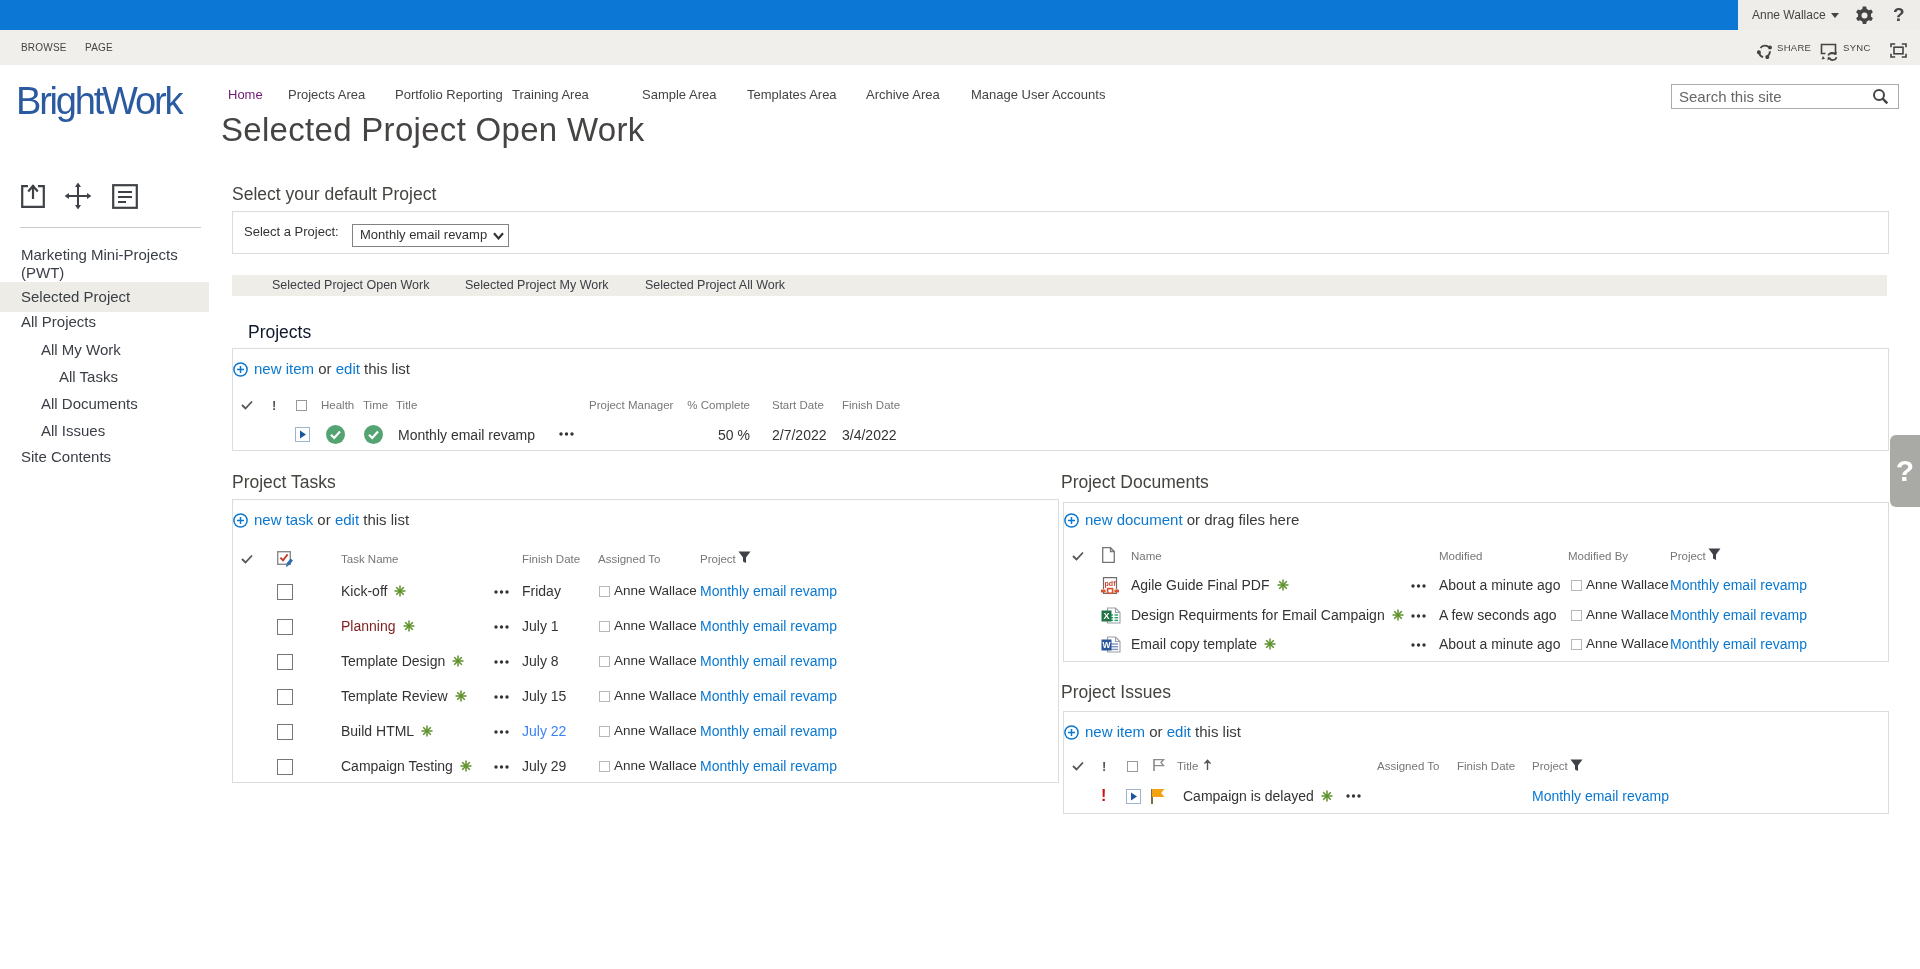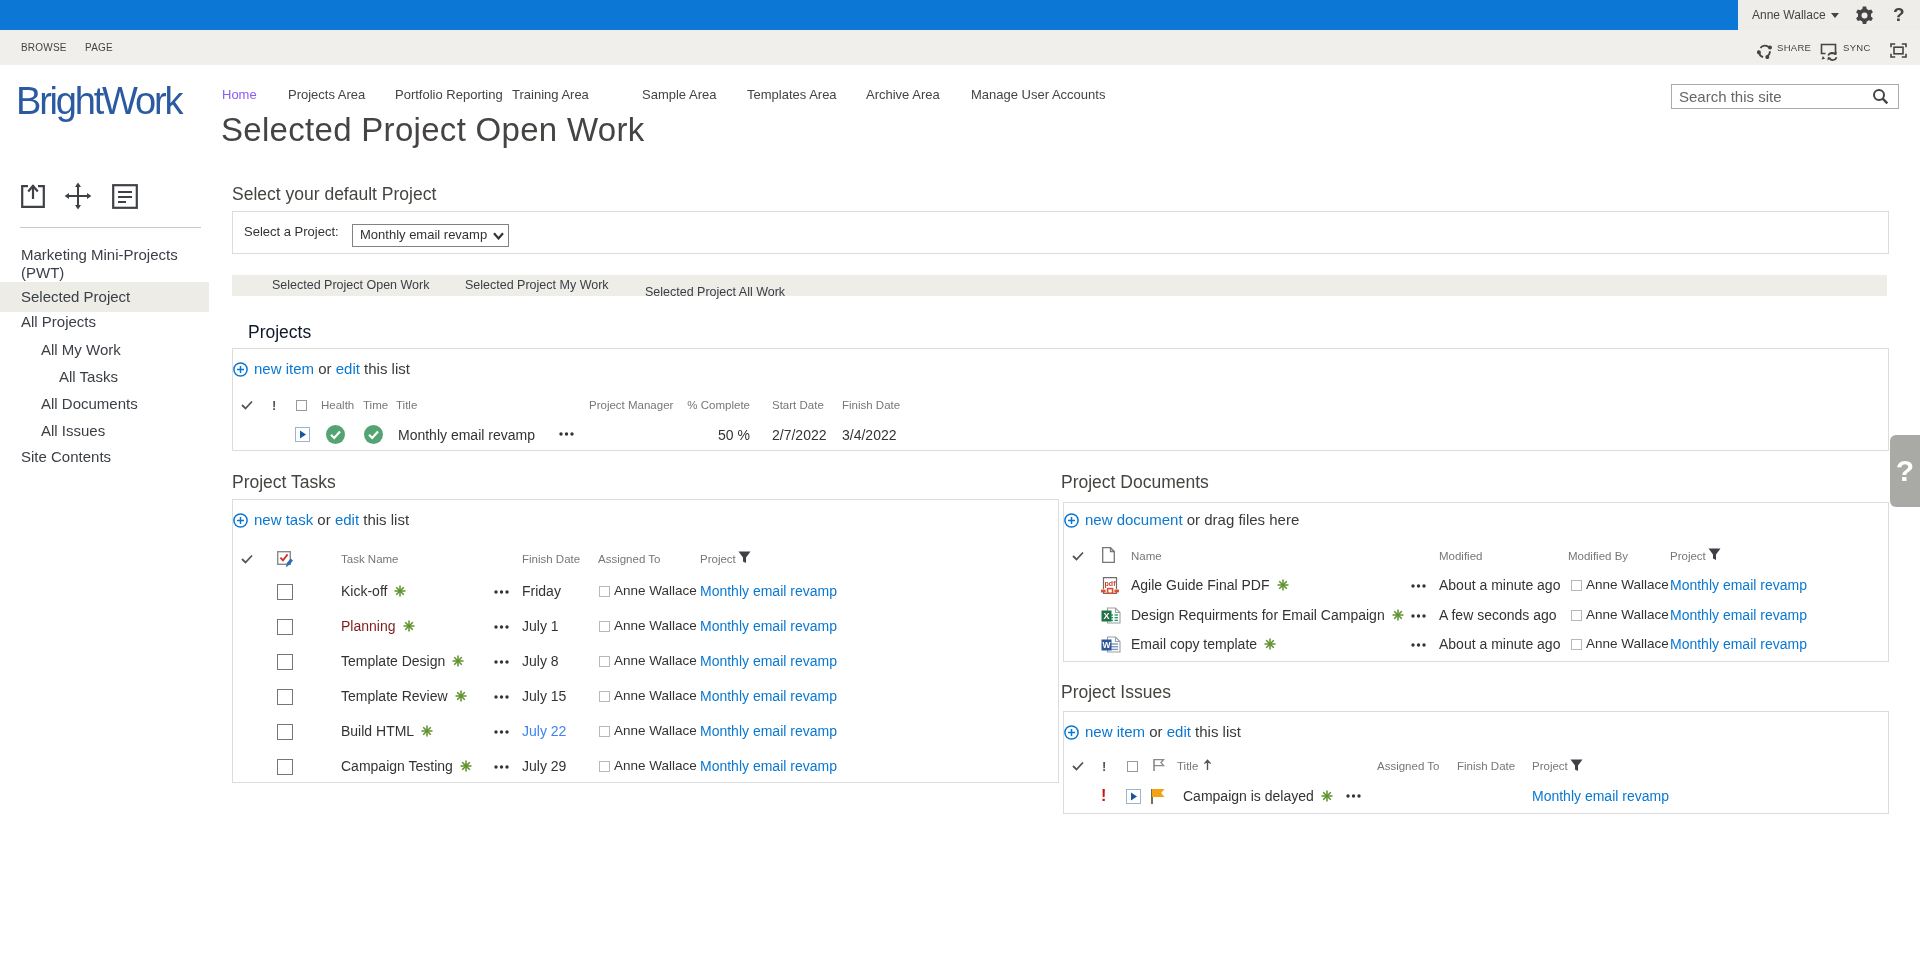--- a/index.html
+++ b/index.html
@@ -47,21 +47,21 @@
 <svg class="a" style="left:1890px;top:43px" width="17" height="15" viewBox="0 0 17 15">
  <g fill="none" stroke="#444" stroke-width="1.6">
   <path d="M1 4.2 V1 h4.2"></path>
   <path d="M11.8 1 H16 v3.2"></path>
   <path d="M16 10.8 V14 h-4.2"></path>
   <path d="M5.2 14 H1 v-3.2"></path>
   <rect x="4" y="4.2" width="9" height="6.6"></rect>
  </g>
 </svg>
 <div class="a" style="left:16px;top:80px;font-size:38px;font-weight:normal;color:#2b5aa0;letter-spacing:-2.2px">BrightWork</div>
-<div class="a" style="left:222px;top:87px;font-size:13px;color:#8b5cf6">Home</div>
+<div class="a" style="left:228px;top:87px;font-size:13px;color:#701a75">Home</div>
 <div class="a" style="left:288px;top:87px;font-size:13px;color:#444">Projects Area</div>
 <div class="a" style="left:395px;top:87px;font-size:13px;color:#444">Portfolio Reporting</div>
 <div class="a" style="left:512px;top:87px;font-size:13px;color:#444">Training Area</div>
 <div class="a" style="left:642px;top:87px;font-size:13px;color:#444">Sample Area</div>
 <div class="a" style="left:747px;top:87px;font-size:13px;color:#444">Templates Area</div>
 <div class="a" style="left:866px;top:87px;font-size:13px;color:#444">Archive Area</div>
 <div class="a" style="left:971px;top:87px;font-size:13px;color:#444">Manage User Accounts</div>
 <div class="a" style="left:1671px;top:84px;width:226px;height:23px;border:1px solid #ababab;background:#fff"></div>
 <div class="a" style="left:1679px;top:85px;height:24px;line-height:24px;font-size:15px;color:#666">Search this site</div>
 <svg class="a" style="left:1872px;top:88px" width="17" height="17" viewBox="0 0 17 17">
@@ -104,21 +104,21 @@
 <div class="a" style="left:232px;top:211px;width:1655px;height:41px;border:1px solid #dcdcdc;background:#fff"></div>
 <div class="a" style="left:244px;top:211px;height:41px;line-height:41px;font-size:13px;color:#333">Select a Project:</div>
 <div class="a" style="left:352px;top:224px;width:157px;height:23px;border:1px solid #828282;background:#fff;box-sizing:border-box"></div>
 <div class="a" style="left:360px;top:224px;height:23px;line-height:22px;font-size:13px;color:#333">Monthly email revamp</div>
 <svg class="a" style="left:493px;top:232px" width="11" height="8" viewBox="0 0 11 8">
  <path d="M1 1.2 L5.5 6.4 L10 1.2" fill="none" stroke="#333" stroke-width="2.2"></path>
 </svg>
 <div class="a" style="left:232px;top:275px;width:1655px;height:21px;background:#eeede8"></div>
 <div class="a" style="left:272px;top:275px;height:21px;line-height:21px;font-size:12.5px;color:#3a3e45">Selected Project Open Work</div>
 <div class="a" style="left:465px;top:275px;height:21px;line-height:21px;font-size:12.5px;color:#3a3e45">Selected Project My Work</div>
-<div class="a" style="left:645px;top:282px;height:21px;line-height:21px;font-size:12.5px;color:#3a3e45">Selected Project All Work</div>
+<div class="a" style="left:645px;top:275px;height:21px;line-height:21px;font-size:12.5px;color:#3a3e45">Selected Project All Work</div>
 <div class="a" style="left:248px;top:322px;font-size:17.5px;color:#0f172a">Projects</div>
 <div class="a" style="left:232px;top:348px;width:1655px;height:101px;border:1px solid #dcdcdc;background:#fff"></div>
 <svg class="a" style="left:233px;top:362px" width="15" height="15" viewBox="0 0 15 15">
  <circle cx="7.5" cy="7.5" r="6.6" fill="none" stroke="#0a78d1" stroke-width="1.5"></circle>
  <line x1="7.5" y1="4" x2="7.5" y2="11" stroke="#0a78d1" stroke-width="1.5"></line>
  <line x1="4" y1="7.5" x2="11" y2="7.5" stroke="#0a78d1" stroke-width="1.5"></line>
 </svg>
 <div class="a" style="left:254px;top:360px;font-size:15px"><span class="lnk">new item</span> or <span class="lnk">edit</span> this list</div>
 <svg class="a" style="left:241px;top:400px" width="12" height="10" viewBox="0 0 12 10">
  <path d="M1 5 L4.5 8.5 L11 1.5" fill="none" stroke="#555" stroke-width="1.8"></path>

